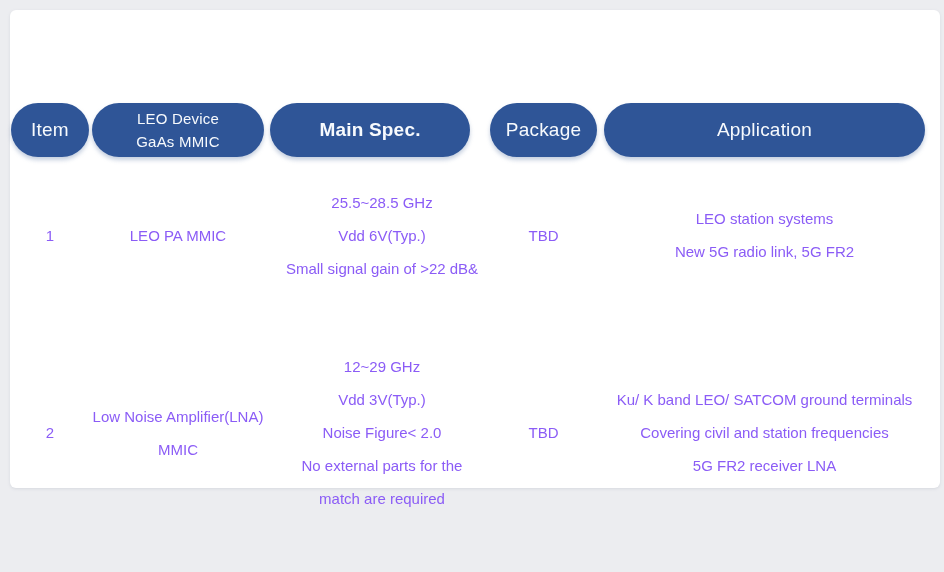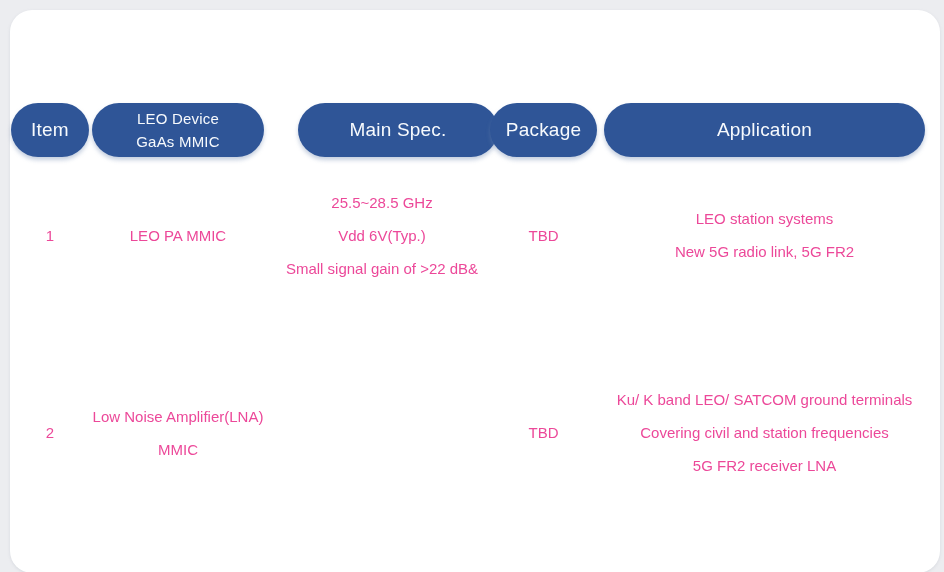--- a/index.html
+++ b/index.html
@@ -9,23 +9,23 @@
     height: 572px;
     background: #ecedf0;
     font-family: "Liberation Sans", sans-serif;
     overflow: hidden;
   }
   .card {
     position: absolute;
     left: 10px;
     top: 10px;
     width: 930px;
-    height: 563px;
+    height: 478px;
     background: #ffffff;
-    border-radius: 22px;
+    border-radius: 6px;
     box-shadow: 0 1px 3px rgba(150,160,175,0.25);
   }
   
   .pill {
     position: absolute;
     top: 93px;
     height: 54px;
     background: #2F5597;
     border-radius: 27px;
     color: #f7fafd;
@@ -34,21 +34,21 @@
     align-items: center;
     justify-content: center;
     font-size: 19px;
     letter-spacing: 0.2px;
     box-shadow: 0 3px 4px rgba(110,135,175,0.40);
     text-align: center;
     line-height: 22px;
   }
   .pill-item        { left: 1px;   width: 78px;  }
   .pill-device      { left: 82px;  width: 172px; font-size: 15px; line-height: 23px; }
-  .pill-mainspec    { left: 288px; width: 200px; }
+  .pill-mainspec    { left: 260px; width: 200px; font-weight: bold; }
   .pill-package     { left: 480px; width: 107px; }
   .pill-application { left: 594px; width: 321px; }
 
   
   .row {
     position: absolute;
     left: 0;
     width: 100%;
   }
   .row-1 { top: 159px; height: 132px; }
@@ -56,21 +56,21 @@
   .cell {
     position: absolute;
     top: 0;
     height: 100%;
     display: flex;
     flex-direction: column;
     align-items: center;
     justify-content: center;
     text-align: center;
     font-size: 15px;
-    color: #ec4899;
+    color: #8b5cf6;
   }
   .cell div { line-height: 33px; white-space: nowrap; }
   .col-item        { left: 1px;   width: 78px;  }
   .col-device      { left: 82px;  width: 172px; }
   .col-mainspec    { left: 252px; width: 240px; }
   .col-package     { left: 480px; width: 107px; }
   .col-application { left: 554px; width: 401px; }
 </style>
 </head>
 <body>
@@ -116,20 +116,27 @@
   </div>
 
   <div class="row row-2">
     <div class="cell col-item">
       <div>2</div>
     </div>
     <div class="cell col-device">
       <div>Low Noise Amplifier(LNA)</div>
       <div>MMIC</div>
     </div>
+    <div class="cell col-mainspec">
+      <div>12~29 GHz</div>
+      <div>Vdd 3V(Typ.)</div>
+      <div>Noise Figure&lt; 2.0</div>
+      <div>No external parts for the</div>
+      <div>match are required</div>
+    </div>
     <div class="cell col-package">
       <div>TBD</div>
     </div>
     <div class="cell col-application">
       <div>Ku/ K band LEO/ SATCOM ground terminals</div>
       <div>Covering civil and station frequencies</div>
       <div>5G FR2 receiver LNA</div>
     </div>
   </div>
 

